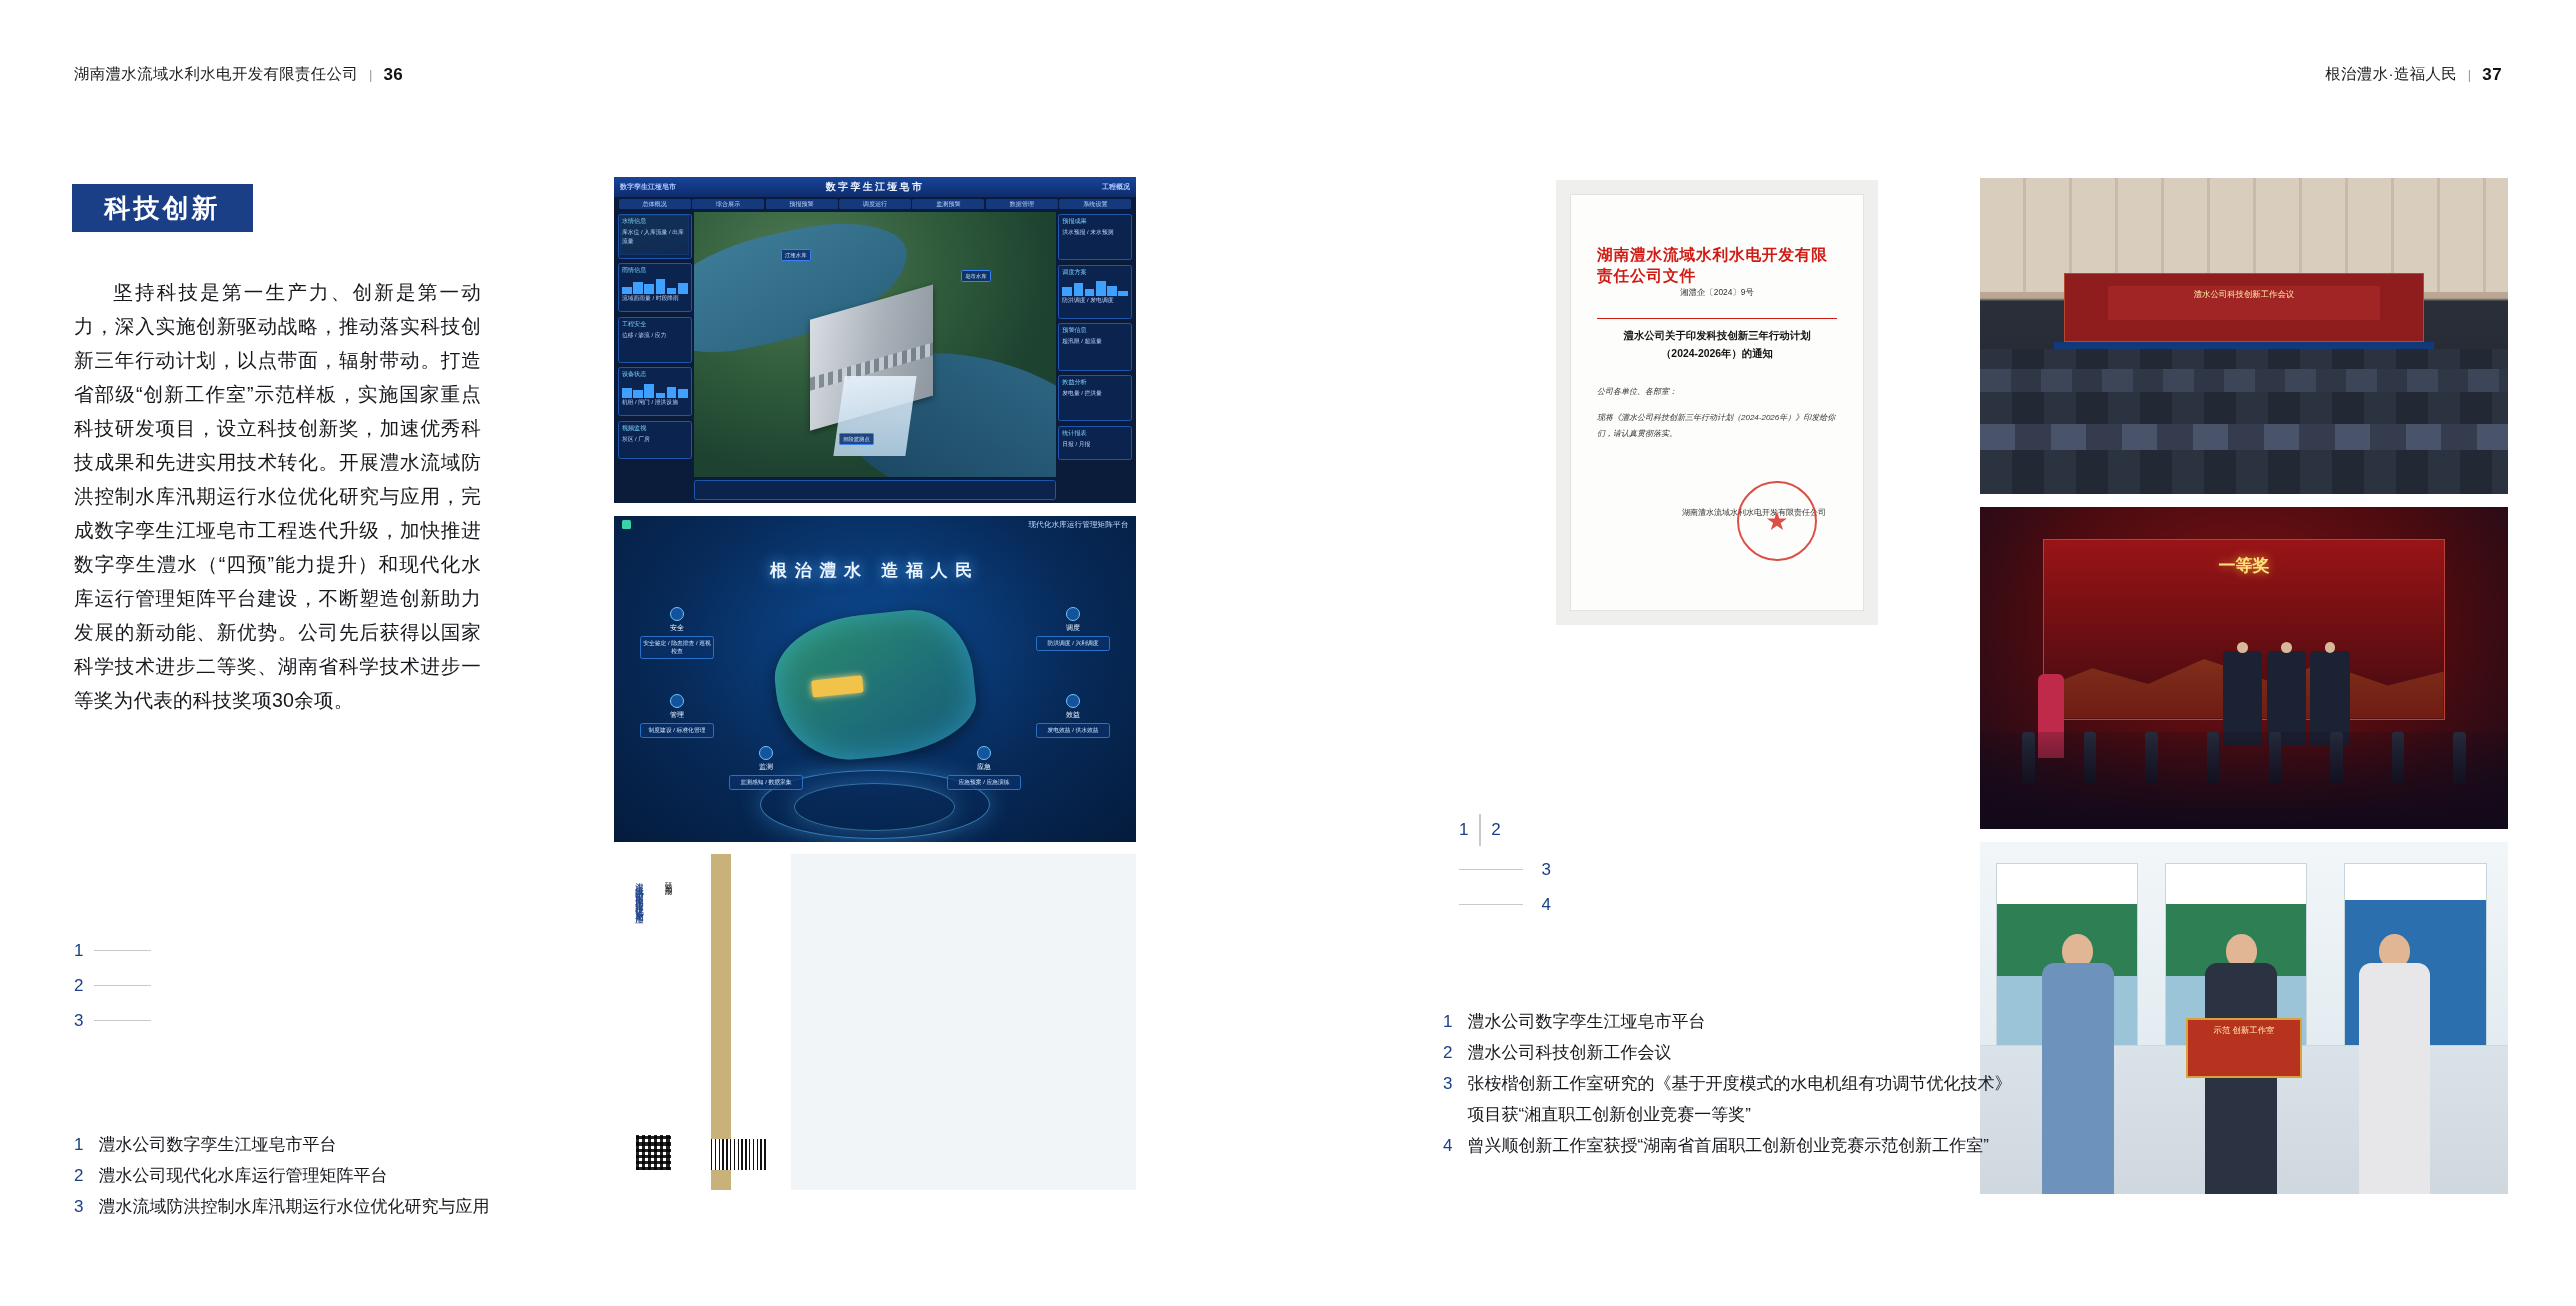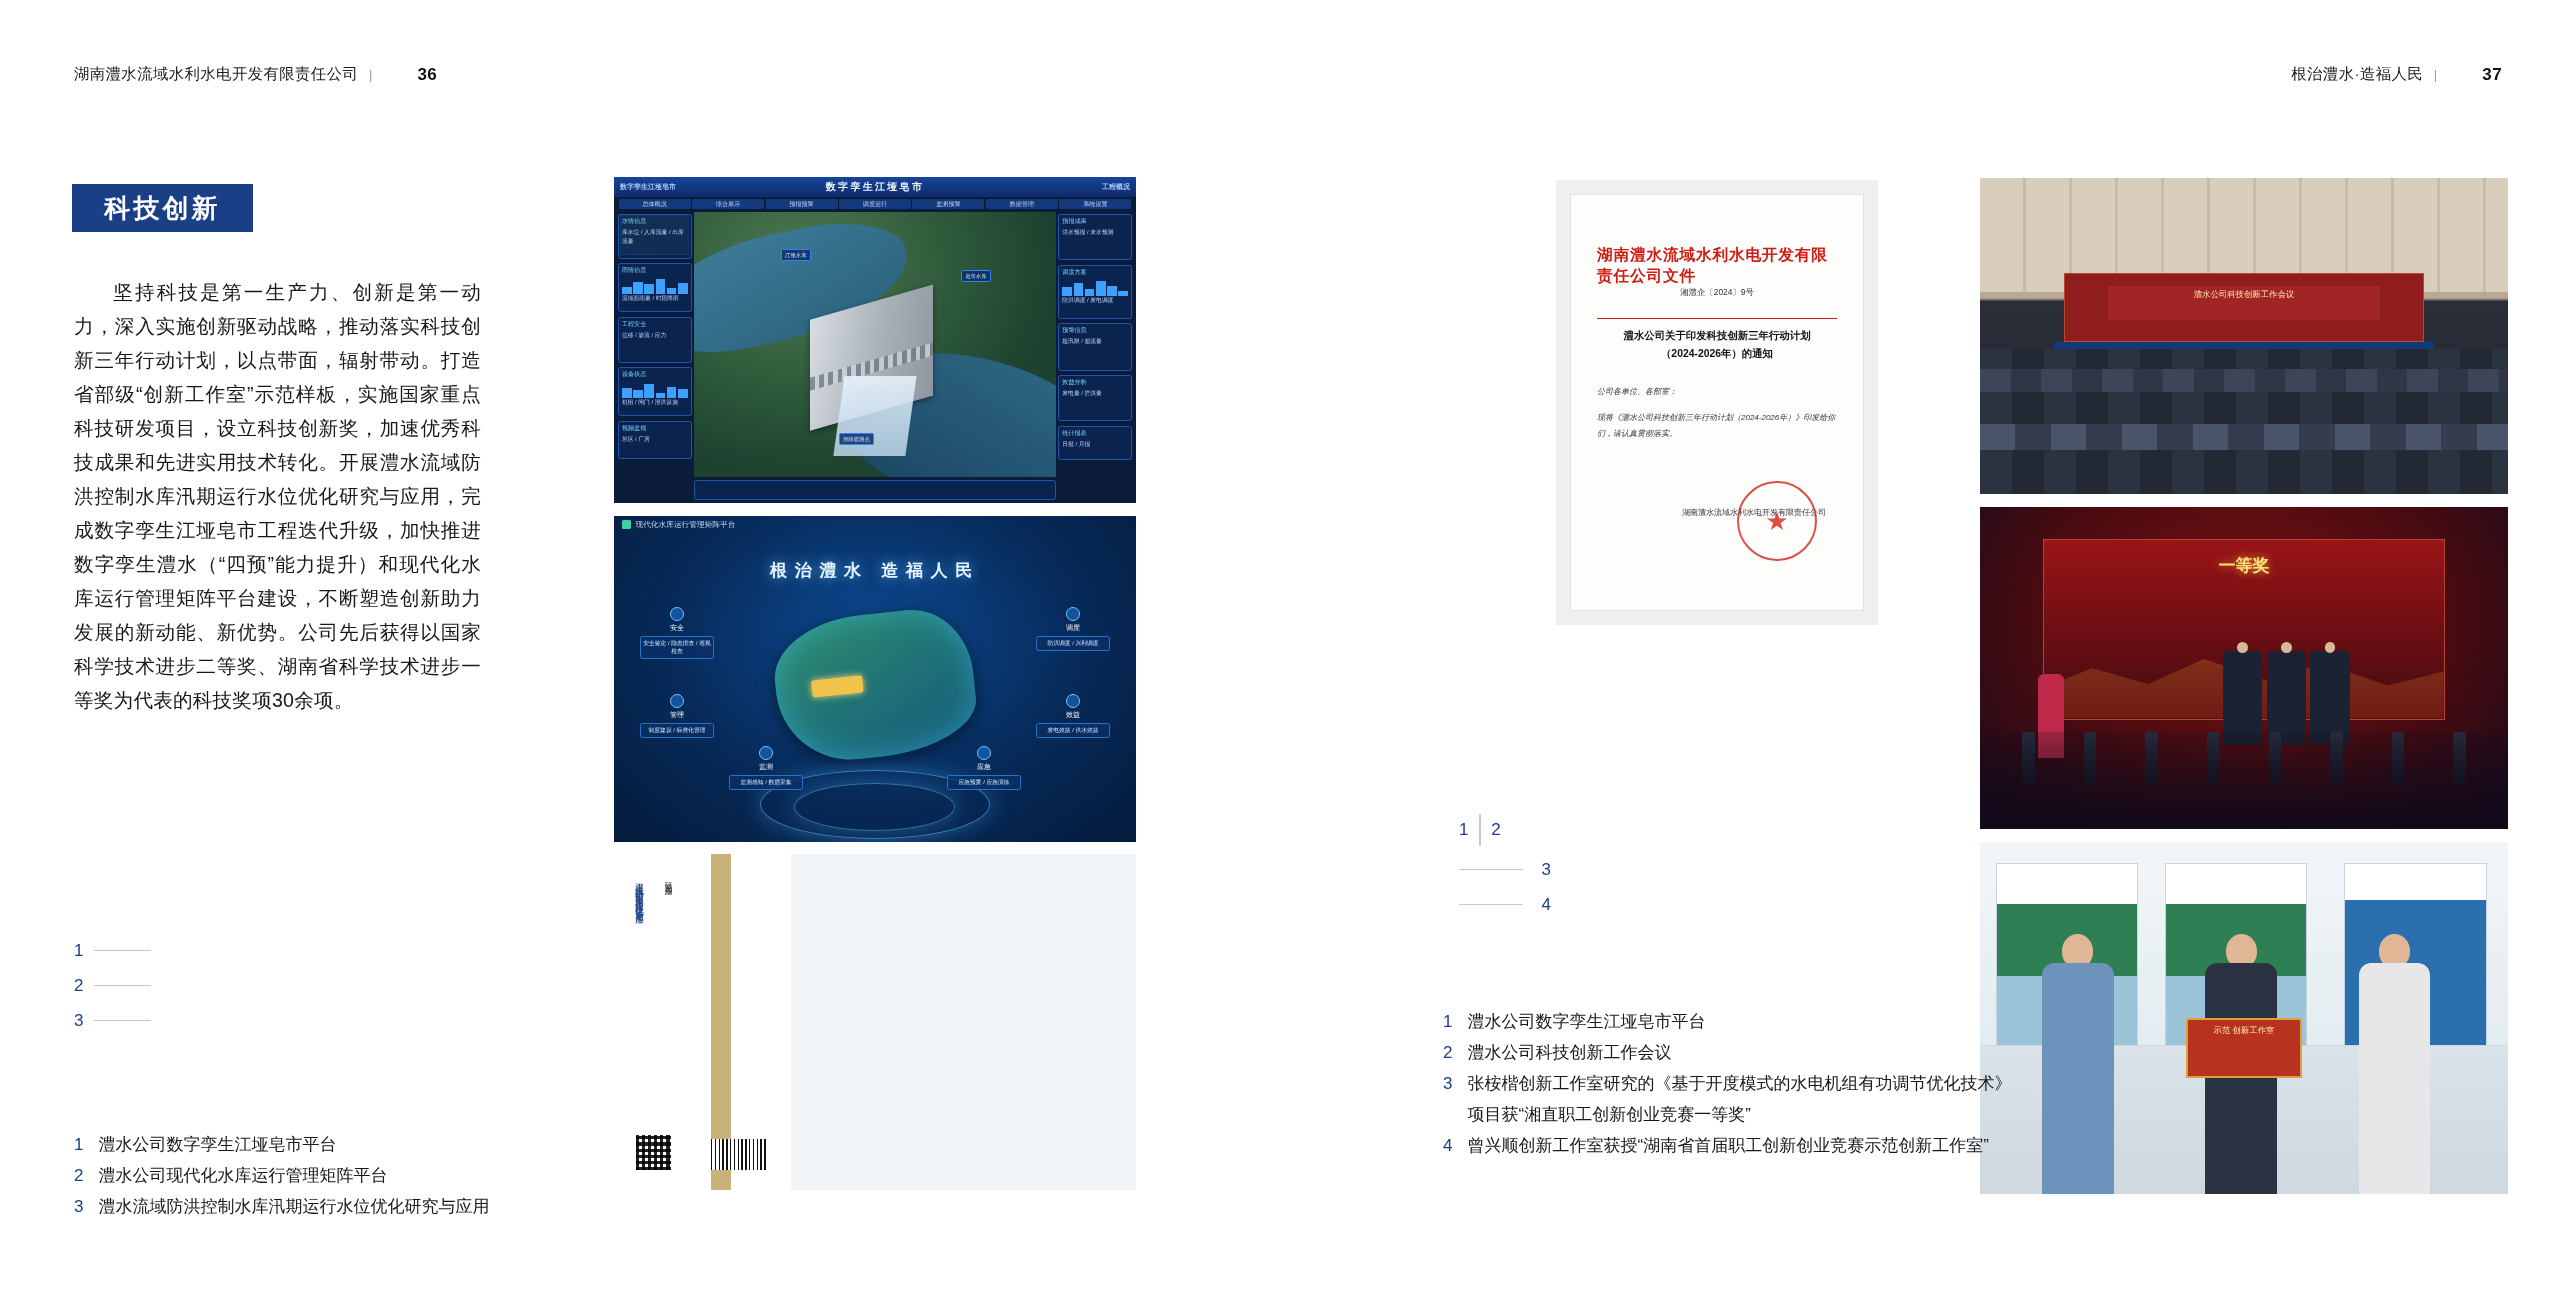--- a/index.html
+++ b/index.html
@@ -15,21 +15,21 @@
   
   .runhead {
     position: absolute; top: 64px;
     font-size: 15.4px; color: #1b1b1b; letter-spacing: 0.4px;
     display: flex; align-items: center; gap: 10.7px;
     white-space: nowrap;
   }
   .runhead.left { left: 74px; }
   .runhead.right { right: 74px; }
   .runhead .bar { color:#9a9a9a; font-size:13px; }
-  .runhead .pg { font-size: 17px; font-weight: bold; color:#111;margin-left:34px; }
+  .runhead .pg { font-size: 17px; font-weight: bold; color:#111; }
 
   
   .section-title {
     position: absolute; left: 72px; top: 184px;
     width: 181px; height: 48px;
     background: #1b3f86;
     display: flex; align-items: center; justify-content: center;
   }
   .section-title span {
     color: #fff; font-size: 26px; font-weight: bold; letter-spacing: 3.1px;
@@ -172,21 +172,21 @@
 
   
   .matrix {
     position: absolute; left: 614px; top: 516px; width: 522px; height: 326px;
     background: radial-gradient(ellipse at 50% 38%, #0d4b94 0%, #072a59 55%, #041b3c 100%);
     overflow:hidden; color:#dbeaff;
   }
   .matrix .hdr {
     position:absolute; left:0; top:0; right:0; height:17px;
     display:flex; align-items:center; gap:4.6px; padding:0 7.7px;
-    font-size:7.7px; color:#bcd9ff;
+    font-size:7.7px; color:#bcd9ff;justify-content:space-between;
   }
   .matrix .hdr .logo { width:9.2px;height:9.2px;border-radius:1.5px;background:#39d3a8; }
   .matrix .slogan {
     position:absolute; top:43px; left:0; right:0; text-align:center;
     font-size:17px; letter-spacing:7.7px; color:#eaf4ff; font-weight:bold;
     text-shadow: 0 0 14px rgba(90,180,255,.85);
   }
   .matrix .mapshape {
     position:absolute; left:31%; top:30%; width:38%; height:44%;
     background: linear-gradient(150deg,#2f8f6b,#1e6e78 60%,#175a74);

